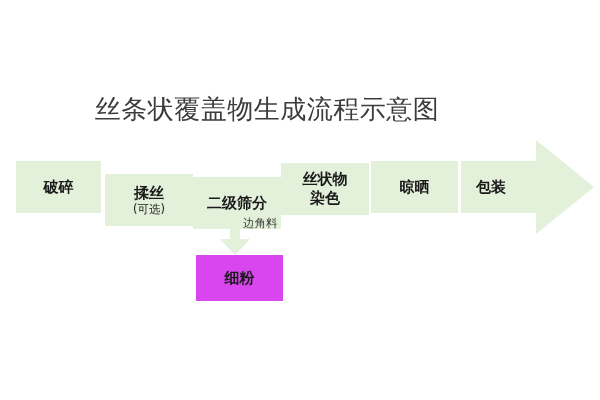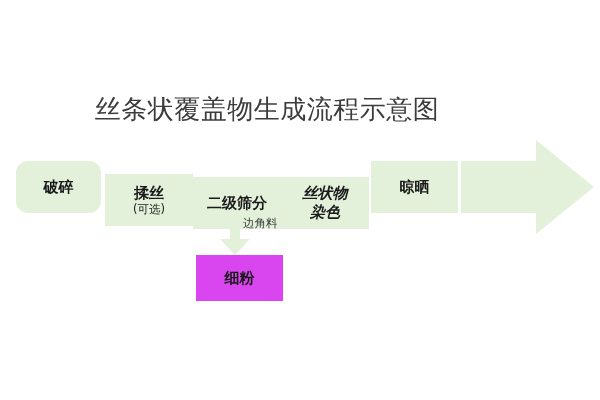--- a/index.html
+++ b/index.html
@@ -58,24 +58,24 @@
     white-space: normal;
   }
   .step .sub {
     font-size: 11.5px;
     font-weight: normal;
     line-height: 15px;
     color: #1a1a1a;
     white-space: nowrap;
   }
 
-  .step-1 { left: 16px;  top: 161px; width: 85px; height: 52px; border-radius: 12px; }
+  .step-1 { left: 16px;  top: 161px; width: 85px; height: 52px; }
   .step-2 { left: 105px; top: 174px; width: 88px; height: 52px; }
   .step-3 { left: 193px; top: 161px; width: 88px; height: 52px; margin-top: 16px; }
-  .step-4 { left: 281px; top: 177px; width: 88px; height: 52px; font-style: italic; }
+  .step-4 { left: 281px; top: 163px; width: 88px; height: 52px; }
   .step-5 { left: 371px; top: 161px; width: 87px; height: 52px; }
 
   
   .arrow-step {
     position: absolute;
     left: 461px;
     top: 140px;
     width: 133px;
     height: 94px;
   }
@@ -158,20 +158,21 @@
   </div>
 
   <div class="step step-5">
     <div class="main">晾晒</div>
   </div>
 
   <div class="arrow-step">
     <svg viewBox="0 0 133 94" xmlns="http://www.w3.org/2000/svg">
       <polygon points="0,21 75,21 75,0 133,47 75,94 75,73 0,73" fill="#e3f0da"></polygon>
     </svg>
+    <div class="arrow-label">包装</div>
   </div>
 
   <div class="down-arrow">
     <svg viewBox="0 0 30 42" xmlns="http://www.w3.org/2000/svg">
       <polygon points="10,0 20,0 20,26 30,26 15,42 0,26 10,26" fill="#e3f0da"></polygon>
     </svg>
   </div>
 
   <div class="edge-label">边角料</div>
 

